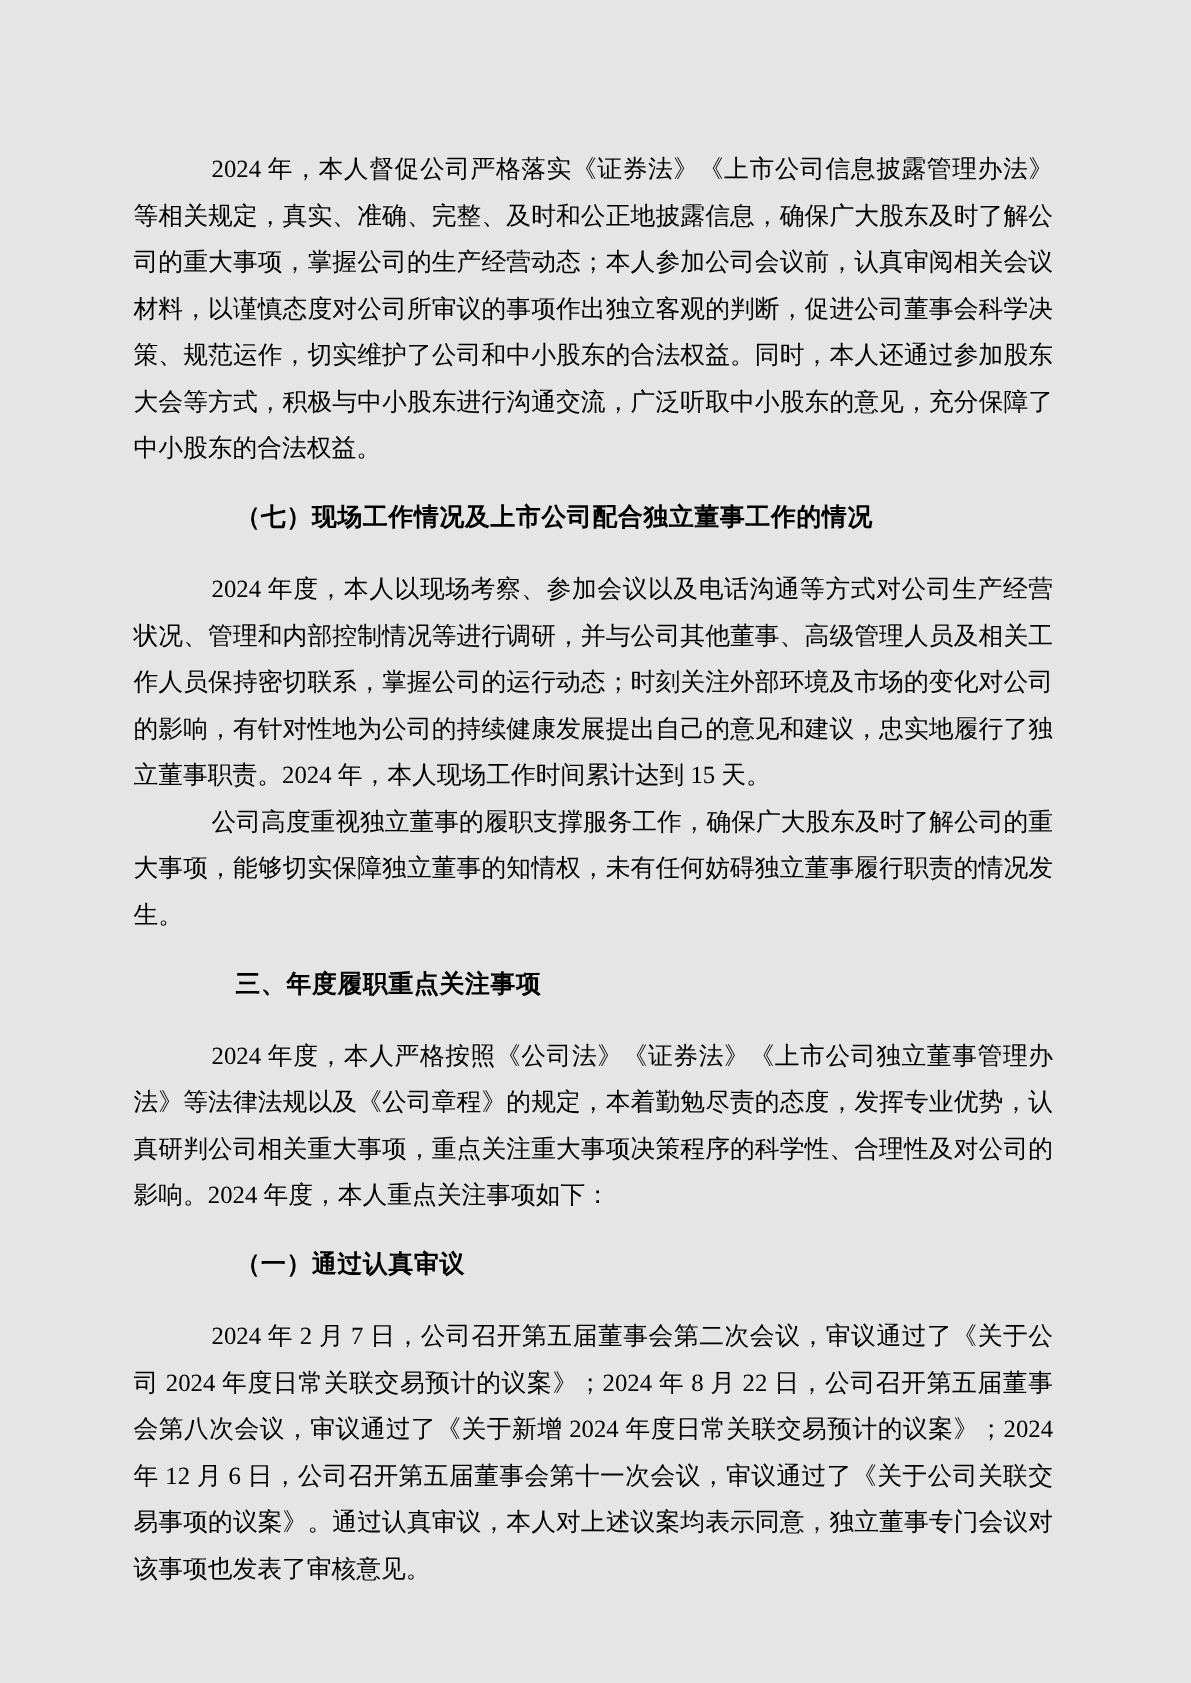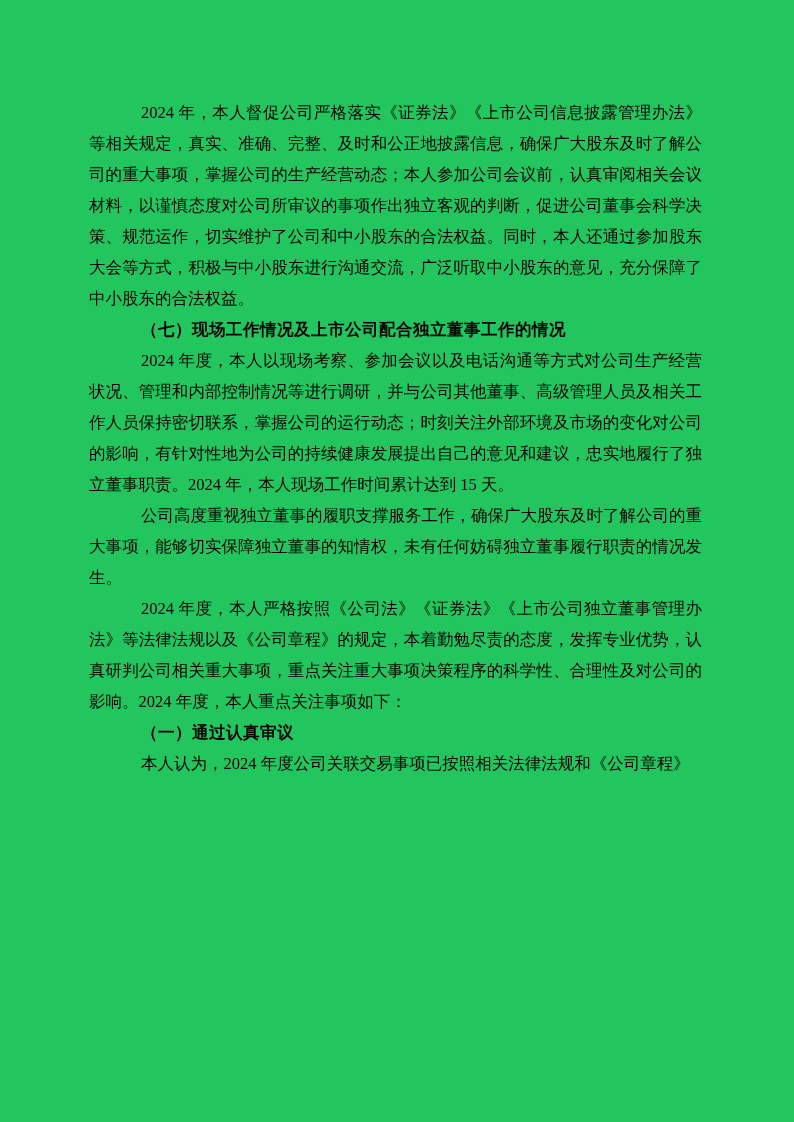--- a/index.html
+++ b/index.html
@@ -6,51 +6,52 @@
     margin: 0;
     padding: 0;
     background: #ffffff;
   }
   .page {
     position: relative;
     box-sizing: border-box;
     width: 794px;
     height: 1122px;
     margin: 0 auto;
-    background: #22c55e;
+    background: #e5e5e5;
     color: #000000;
     padding: 97px 92px 0 89px;
     overflow: hidden;
     font-family: "Liberation Serif", "DejaVu Serif", serif;
     font-size: 16.5px;
     line-height: 31px;
   }
   .para {
     margin: 0;
     text-align: justify;
     text-justify: inter-character;
     text-indent: 52px;
     font-family: "Liberation Serif", "DejaVu Serif", serif;
     font-weight: normal;
   }
   .heading {
-    margin: 0;
+    margin: 16px;
     text-align: left;
     text-indent: 52px;
     font-size: 16.5px;
     line-height: 31px;
     font-family: "Liberation Sans", "DejaVu Sans", sans-serif;
     font-weight: bold;
     letter-spacing: 0.5px;
   }
 </style>
 </head>
 <body>
 
 <div class="page">
   <p class="para">2024 年，本人督促公司严格落实《证券法》《上市公司信息披露管理办法》等相关规定，真实、准确、完整、及时和公正地披露信息，确保广大股东及时了解公司的重大事项，掌握公司的生产经营动态；本人参加公司会议前，认真审阅相关会议材料，以谨慎态度对公司所审议的事项作出独立客观的判断，促进公司董事会科学决策、规范运作，切实维护了公司和中小股东的合法权益。同时，本人还通过参加股东大会等方式，积极与中小股东进行沟通交流，广泛听取中小股东的意见，充分保障了中小股东的合法权益。</p>
   <h3 class="heading">（七）现场工作情况及上市公司配合独立董事工作的情况</h3>
   <p class="para">2024 年度，本人以现场考察、参加会议以及电话沟通等方式对公司生产经营状况、管理和内部控制情况等进行调研，并与公司其他董事、高级管理人员及相关工作人员保持密切联系，掌握公司的运行动态；时刻关注外部环境及市场的变化对公司的影响，有针对性地为公司的持续健康发展提出自己的意见和建议，忠实地履行了独立董事职责。2024 年，本人现场工作时间累计达到 15 天。</p>
   <p class="para">公司高度重视独立董事的履职支撑服务工作，确保广大股东及时了解公司的重大事项，能够切实保障独立董事的知情权，未有任何妨碍独立董事履行职责的情况发生。</p>
+  <h3 class="heading">三、年度履职重点关注事项</h3>
   <p class="para">2024 年度，本人严格按照《公司法》《证券法》《上市公司独立董事管理办法》等法律法规以及《公司章程》的规定，本着勤勉尽责的态度，发挥专业优势，认真研判公司相关重大事项，重点关注重大事项决策程序的科学性、合理性及对公司的影响。2024 年度，本人重点关注事项如下：</p>
   <h3 class="heading">（一）通过认真审议</h3>
-  <p class="para">本人认为，2024 年度公司关联交易事项已按照相关法律法规和《公司章程》</p>
+  <p class="para">2024 年 2 月 7 日，公司召开第五届董事会第二次会议，审议通过了《关于公司 2024 年度日常关联交易预计的议案》；2024 年 8 月 22 日，公司召开第五届董事会第八次会议，审议通过了《关于新增 2024 年度日常关联交易预计的议案》；2024 年 12 月 6 日，公司召开第五届董事会第十一次会议，审议通过了《关于公司关联交易事项的议案》。通过认真审议，本人对上述议案均表示同意，独立董事专门会议对该事项也发表了审核意见。</p>
 </div>
 
 </body></html>

